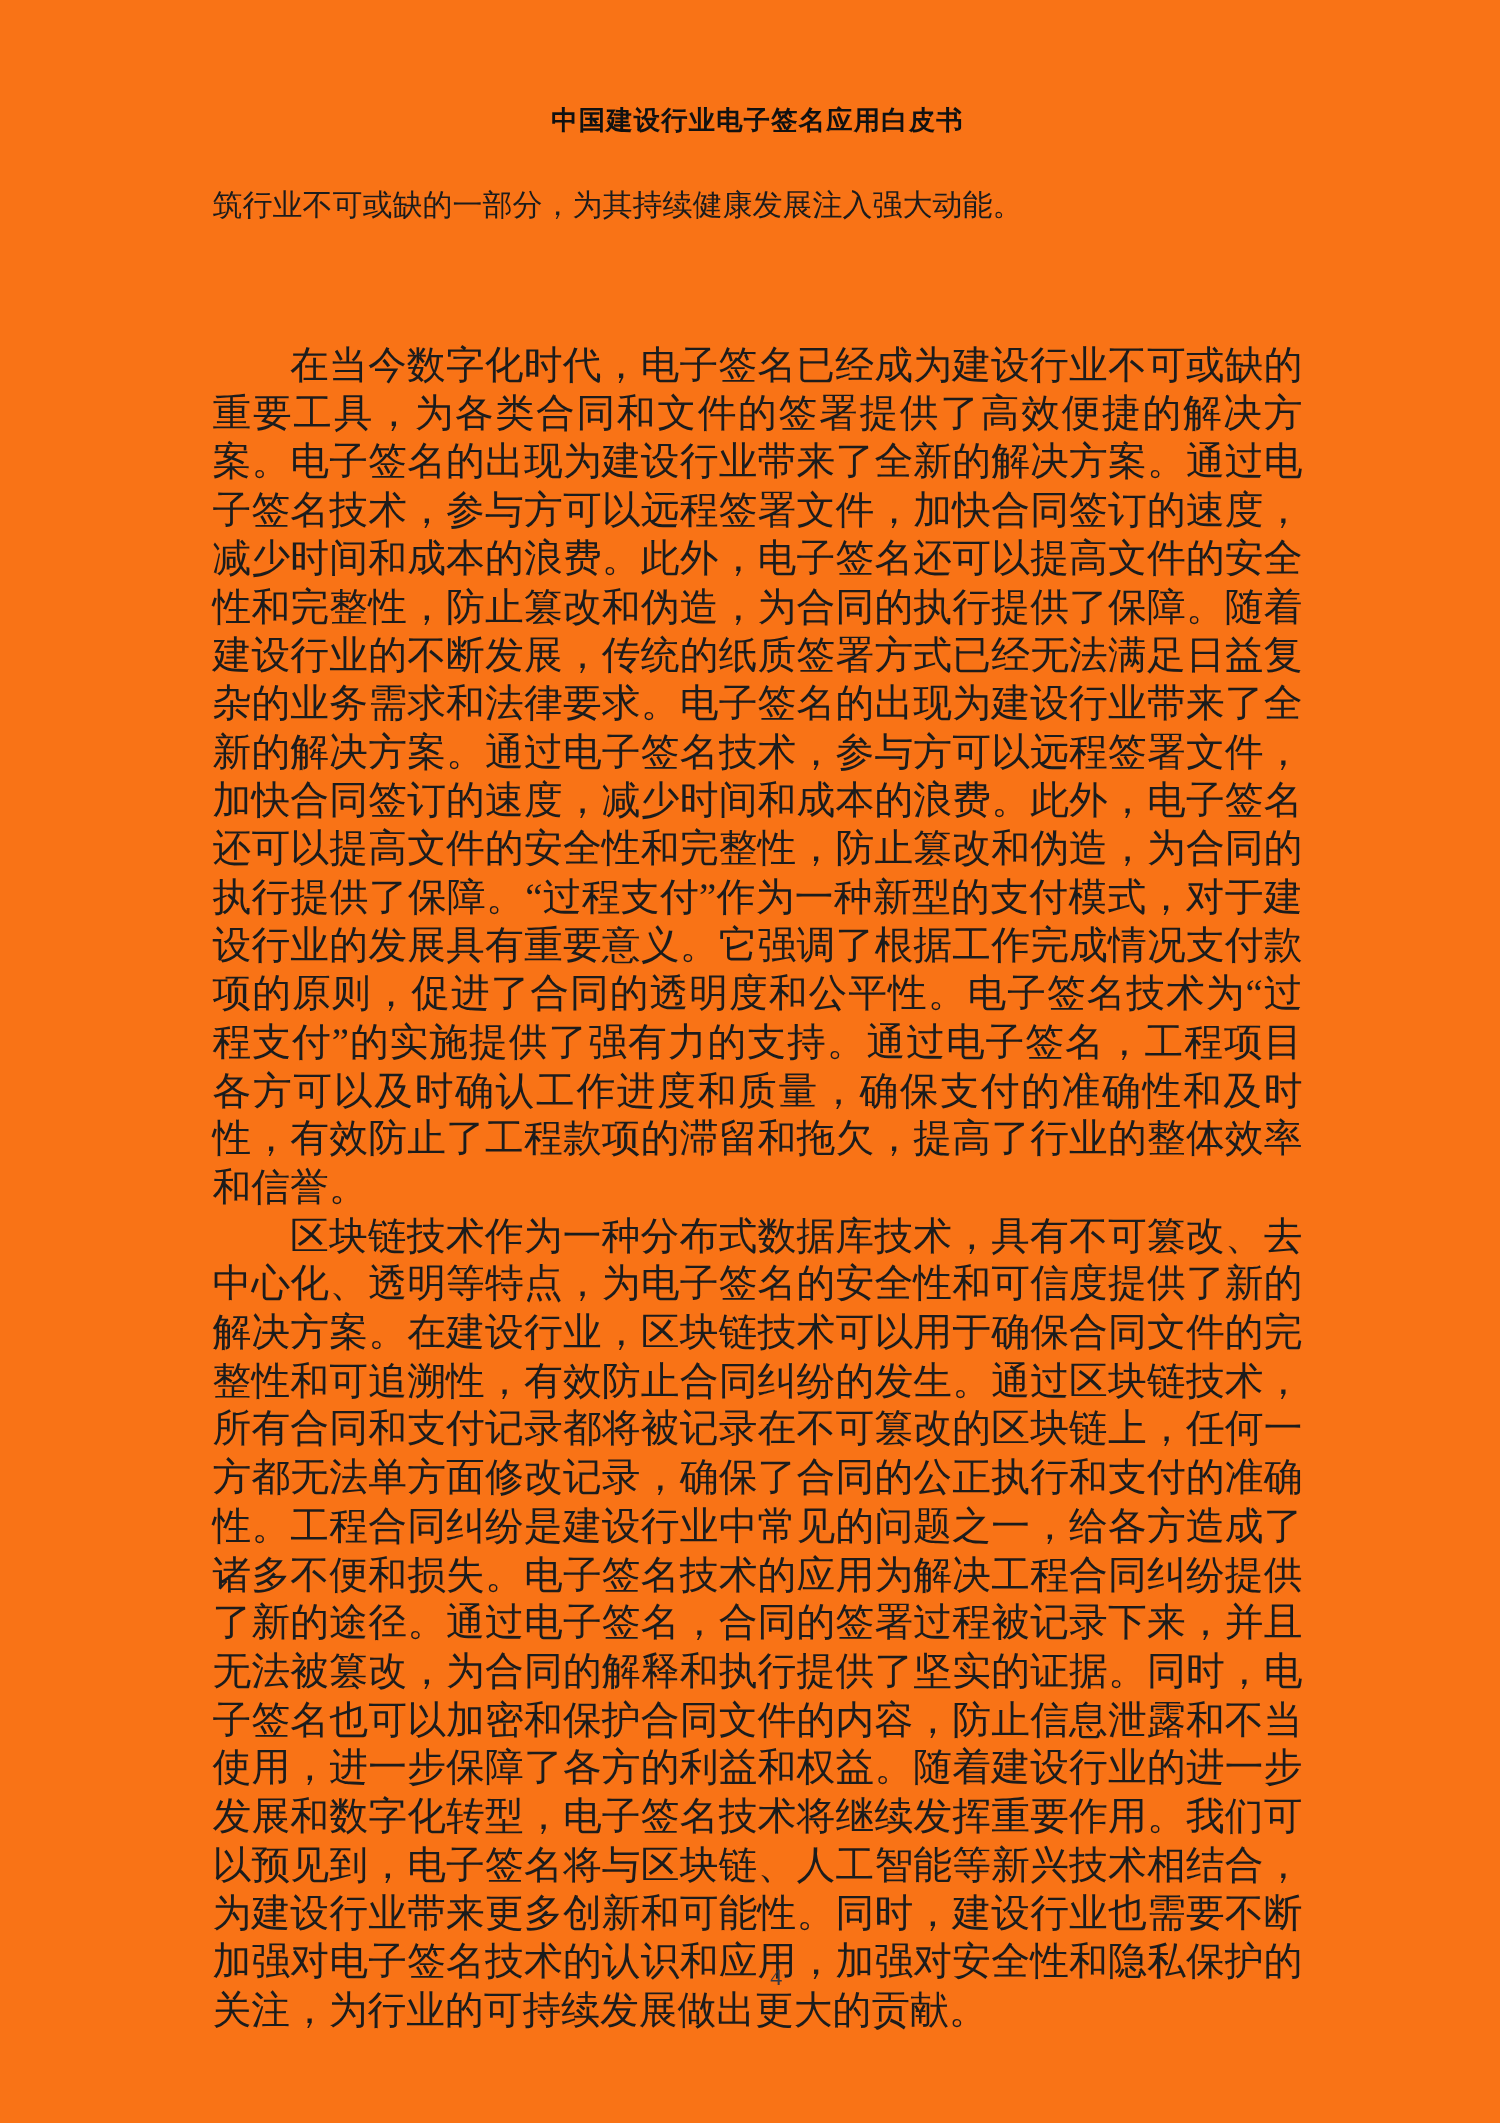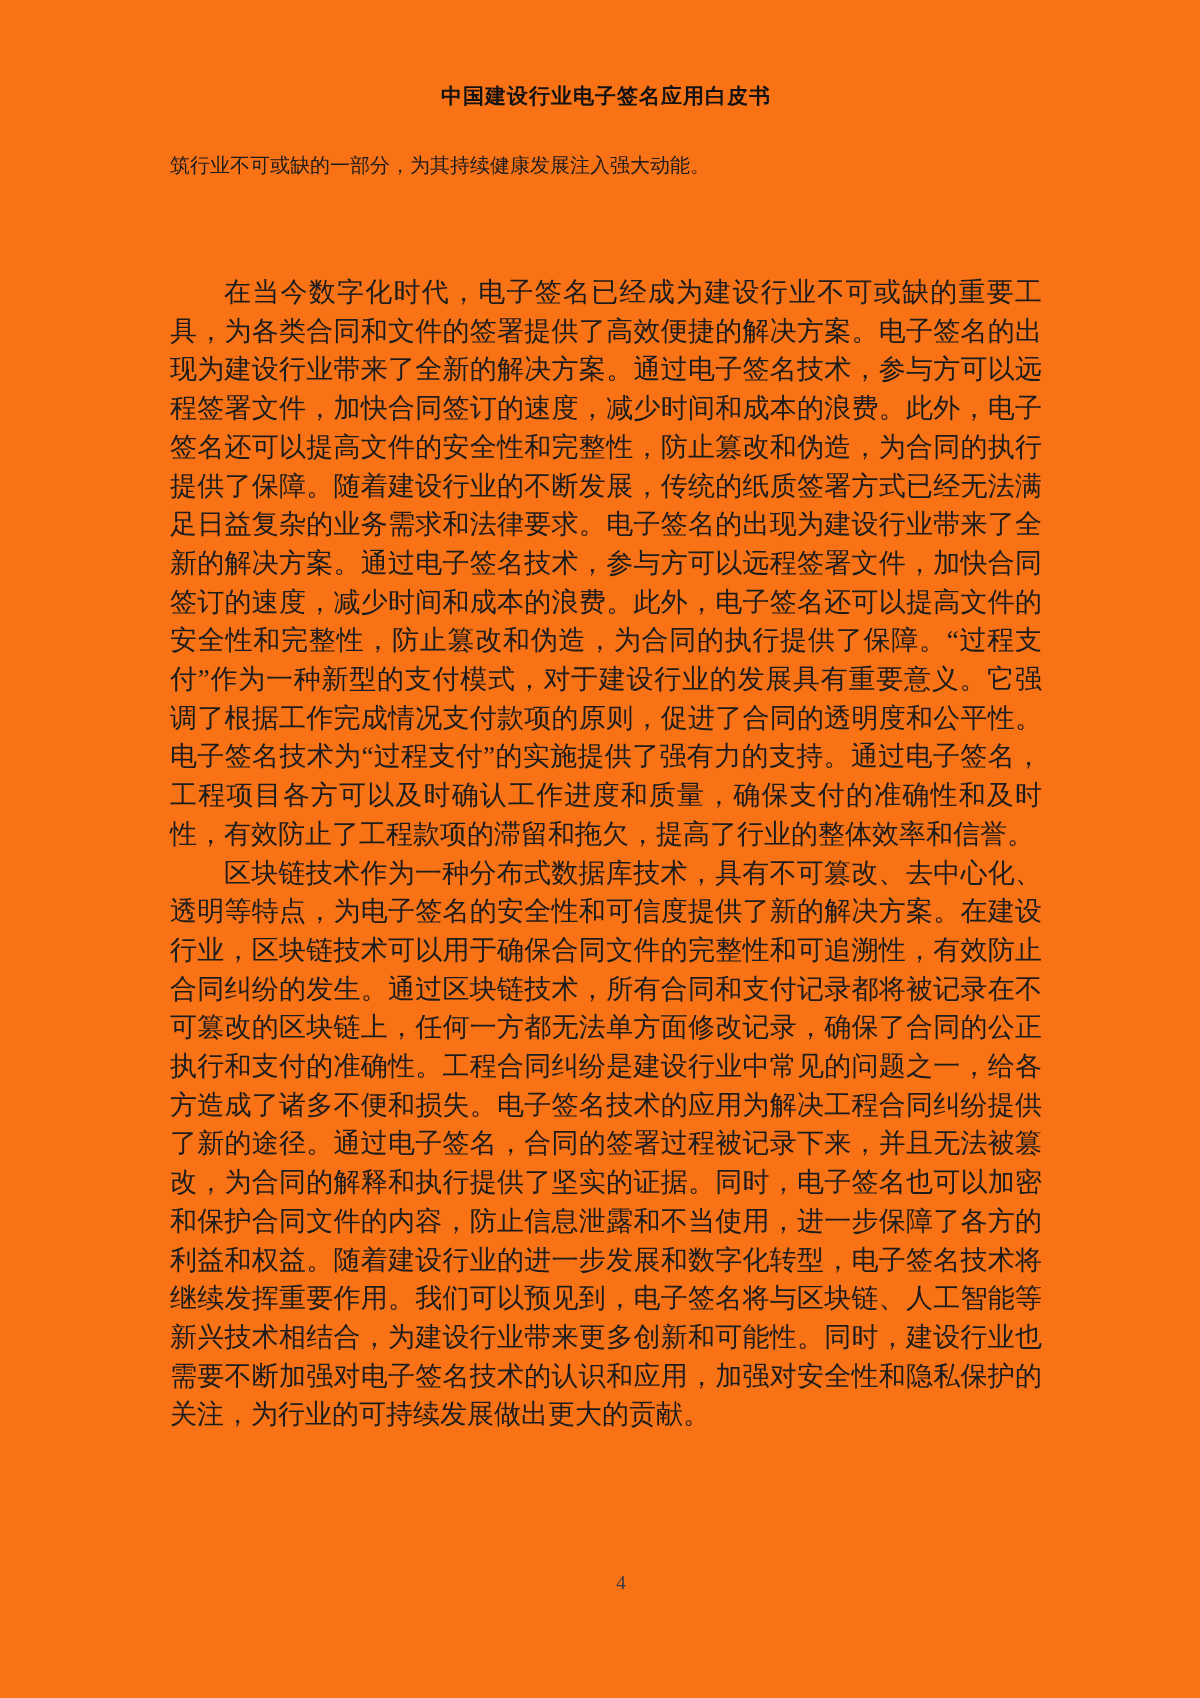--- a/index.html
+++ b/index.html
@@ -26,42 +26,42 @@
     font-size: 21px;
     font-weight: bold;
     letter-spacing: 1px;
     color: #111111;
   }
   .continuation-line {
     position: absolute;
     top: 146px;
     left: 170px;
     width: 872px;
-    font-size: 20px;
+    font-size: 24px;
     line-height: 38.7px;
     text-align: justify;
     color: #1c1c1c;
   }
   .section-heading {
     position: absolute;
     top: 209px;
     left: 168px;
     width: 920px;
     font-family: "Liberation Sans", sans-serif;
     font-size: 27px;
     font-weight: bold;
     line-height: 36px;
     color: #000000;
   }
   .body-text {
     position: absolute;
     top: 273px;
     left: 170px;
     width: 872px;
-    font-size: 27px;
+    font-size: 31px;
     line-height: 38.7px;
     text-align: justify;
     color: #1c1c1c;
   }
   .body-text p {
     margin: 0;
     padding: 0;
     text-indent: 2em;
   }
   .page-number {

